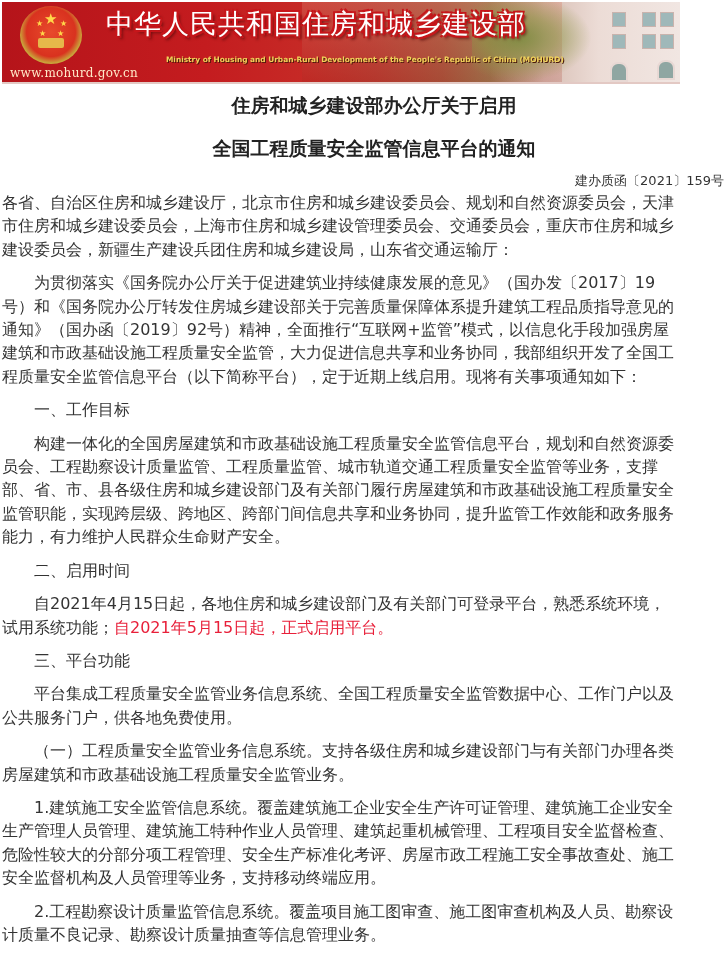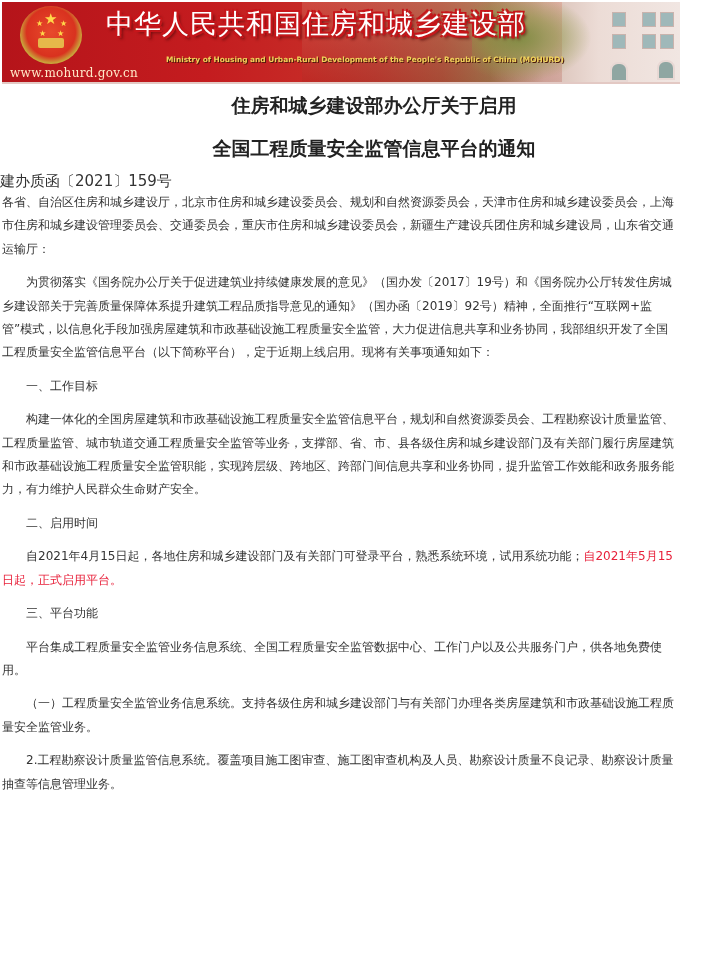--- a/index.html
+++ b/index.html
@@ -58,26 +58,26 @@
     text-shadow: 1px 1px 0 #4b1a0a; white-space: nowrap;
   }
 
   .title {
     position: absolute; left: 0; width: 724px; text-align: center;
     font-size: 19px; font-weight: bold; color: #222222; margin-left: 12px;
   }
   .title.l1 { top: 93px; }
   .title.l2 { top: 136px; }
   .docnum {
-    position: absolute; left: 0; width: 724px; top: 172px; text-align: left;
-    font-size: 15px; color: #333333;
+    position: absolute; left: 0; width: 724px; top: 172px; text-align: right;
+    font-size: 13px; color: #333333;
   }
   .content {
     position: absolute; left: 2px; top: 191px; width: 672px;
-    font-size: 12px; line-height: 23.4px; color: #333333;
+    font-size: 16px; line-height: 23.4px; color: #333333;
   }
   .content p { margin: 0; }
   .content p.ind { text-indent: 2em; }
   .content p.gap { margin-top: 10px; }
   .red-text { color: #e8203a; }
 </style>
 </head>
 <body>
 
 <div class="banner">
@@ -116,14 +116,15 @@
   <p class="ind gap">一、工作目标</p>
   <p class="ind gap">构建一体化的全国房屋建筑和市政基础设施工程质量安全监管信息平台，规划和自然资源委员会、工程勘察设计质量监管、工程质量监管、城市轨道交通工程质量安全监管等业务，支撑部、省、市、县各级住房和城乡建设部门及有关部门履行房屋建筑和市政基础设施工程质量安全监管职能，实现跨层级、跨地区、跨部门间信息共享和业务协同，提升监管工作效能和政务服务能力，有力维护人民群众生命财产安全。</p>
 
   <p class="ind gap">二、启用时间</p>
   <p class="ind gap"><span>自2021年4月15日起，各地住房和城乡建设部门及有关部门可登录平台，熟悉系统环境，试用系统功能；</span><span class="red-text">自2021年5月15日起，正式启用平台。</span></p>
 
   <p class="ind gap">三、平台功能</p>
   <p class="ind gap">平台集成工程质量安全监管业务信息系统、全国工程质量安全监管数据中心、工作门户以及公共服务门户，供各地免费使用。</p>
 
   <p class="ind gap">（一）工程质量安全监管业务信息系统。支持各级住房和城乡建设部门与有关部门办理各类房屋建筑和市政基础设施工程质量安全监管业务。</p>
+  <p class="ind gap">1.建筑施工安全监管信息系统。覆盖建筑施工企业安全生产许可证管理、建筑施工企业安全生产管理人员管理、建筑施工特种作业人员管理、建筑起重机械管理、工程项目安全监督检查、危险性较大的分部分项工程管理、安全生产标准化考评、房屋市政工程施工安全事故查处、施工安全监督机构及人员管理等业务，支持移动终端应用。</p>
   <p class="ind gap">2.工程勘察设计质量监管信息系统。覆盖项目施工图审查、施工图审查机构及人员、勘察设计质量不良记录、勘察设计质量抽查等信息管理业务。</p>
 </div>
 
 </body></html>

